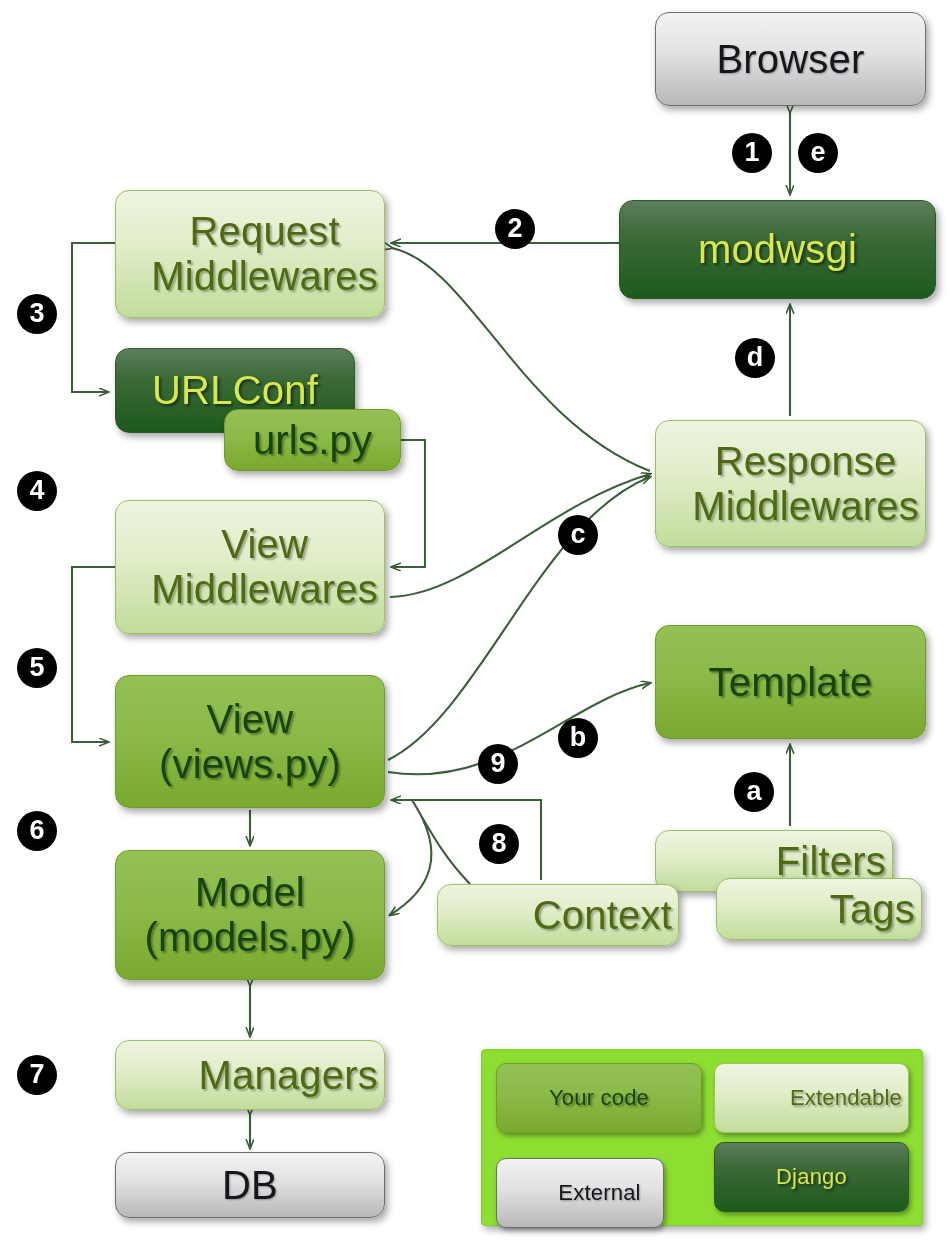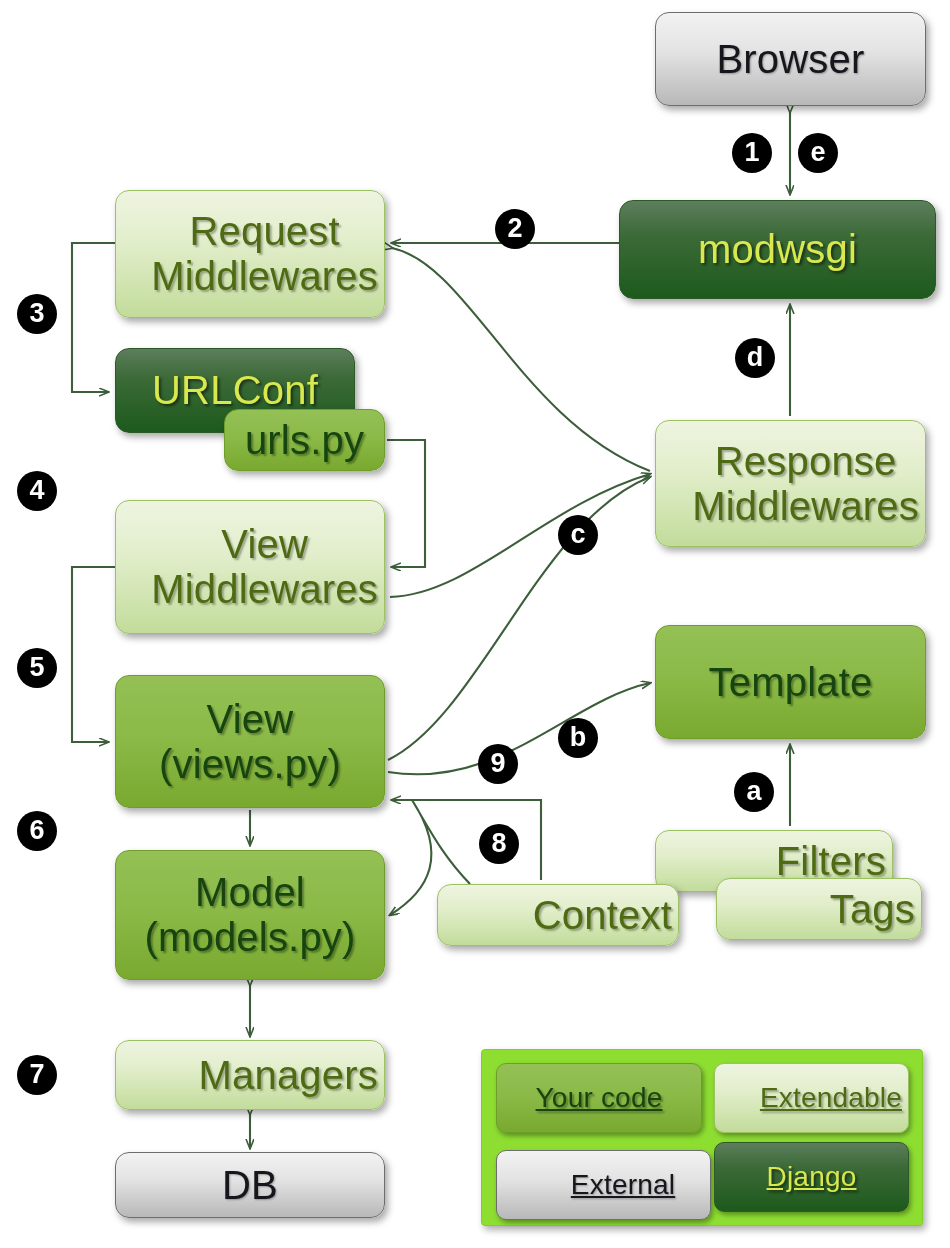--- a/index.html
+++ b/index.html
@@ -86,24 +86,23 @@
     position:absolute;
     left:481px;top:1049px;
     width:440px;height:175px;
     background:#8ede32;
     border:1px solid #7ed024;
     border-radius:4px;
     box-shadow:3px 4px 7px rgba(0,0,0,.32);
     z-index:6;
   }
   #legend .node{
-    font-size:28px;
+    font-size:22px;
     border-radius:10px;
     box-shadow:2px 3px 5px rgba(0,0,0,.35);
-    text-decoration:underline;
   }
 </style>
 </head>
 <body>
 
 <div id="stage">
 
   <svg id="wires" viewBox="0 0 950 1248" xmlns="http://www.w3.org/2000/svg">
     <defs>
       <marker id="ar" markerWidth="11" markerHeight="11" refX="9" refY="4" orient="auto" markerUnits="userSpaceOnUse">
@@ -152,21 +151,21 @@
       </div>
       <div class="node k-dj" style="left: 619px; top: 200px; width: 317px; height: 99px;">
         <span class="lbl">modwsgi</span>
       </div>
       <div class="node k-ext" style="left: 115px; top: 190px; width: 270px; height: 128px;">
         <span class="lbl">Request<br>Middlewares</span>
       </div>
       <div class="node k-dj" style="left: 115px; top: 348px; width: 240px; height: 85px;">
         <span class="lbl">URLConf</span>
       </div>
-      <div class="node k-code" style="left: 224px; top: 409px; width: 161px; height: 62px;">
+      <div class="node k-code" style="left: 224px; top: 409px; width: 177px; height: 62px;">
         <span class="lbl">urls.py</span>
       </div>
       <div class="node k-ext" style="left: 115px; top: 500px; width: 270px; height: 134px;">
         <span class="lbl">View<br>Middlewares</span>
       </div>
       <div class="node k-code" style="left: 115px; top: 675px; width: 270px; height: 133px;">
         <span class="lbl">View<br>(views.py)</span>
       </div>
       <div class="node k-code" style="left: 115px; top: 850px; width: 270px; height: 130px;">
         <span class="lbl">Model<br>(models.py)</span>
@@ -211,21 +210,21 @@
       <div class="badge" style="left: 735px; top: 338px;">d</div>
     </div>
 
   <div id="legend" style="background: rgb(142, 222, 50);">
       <div class="node k-code" style="left: 14px; top: 13px; width: 206px; height: 70px;">
         <span class="lbl">Your code</span>
       </div>
       <div class="node k-ext" style="left: 232px; top: 13px; width: 195px; height: 70px;">
         <span class="lbl">Extendable</span>
       </div>
-      <div class="node k-ext-gray" style="left: 14px; top: 100px; width: 215px; height: 70px; padding-left: 39px;">
+      <div class="node k-ext-gray" style="left: 14px; top: 108px; width: 168px; height: 70px; padding-left: 39px;">
         <span class="lbl">External</span>
       </div>
       <div class="node k-dj" style="left: 232px; top: 92px; width: 195px; height: 70px;">
         <span class="lbl">Django</span>
       </div>
     </div>
 
 </div>
 
 </body></html>

